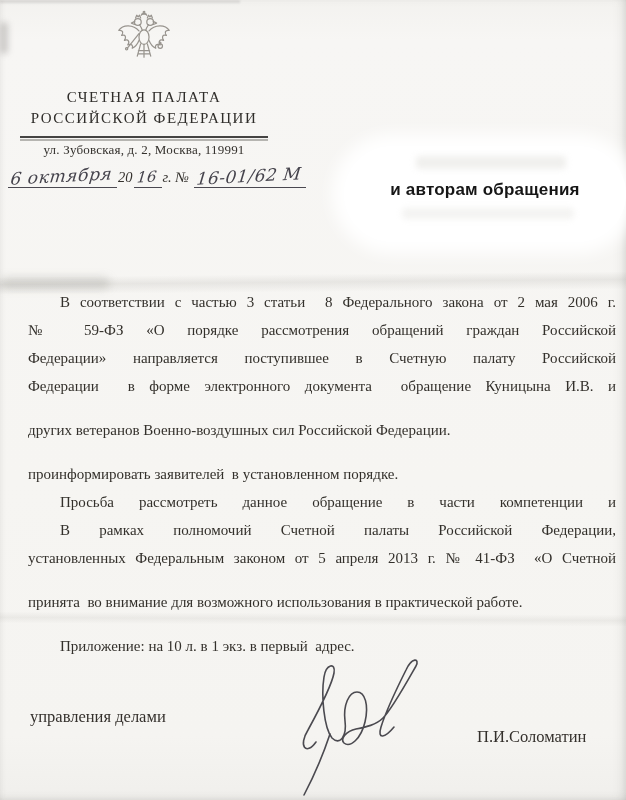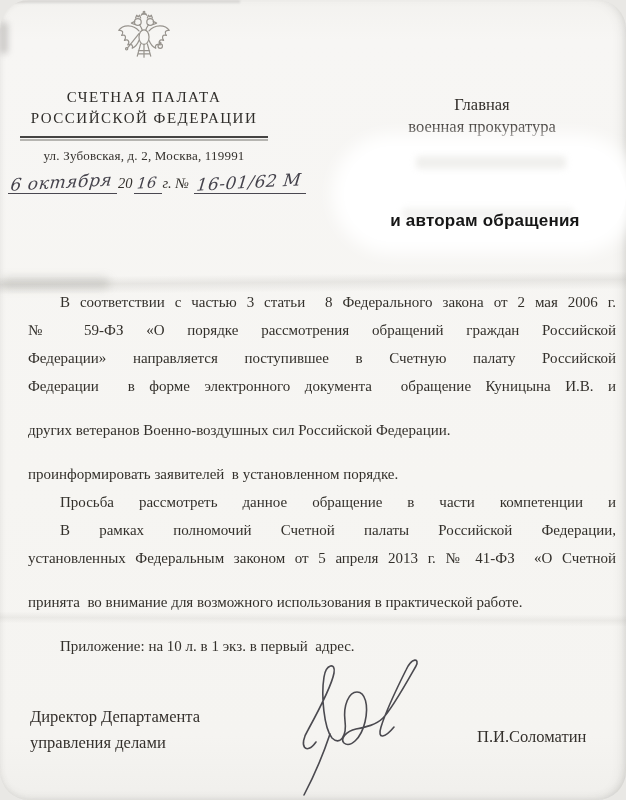--- a/index.html
+++ b/index.html
@@ -1,52 +1,51 @@
 <!DOCTYPE html>
 <html><head>
 <meta charset="utf-8">
 <style>
   html,body{margin:0;padding:0;background:#e9e8e5;}
   .page{
     position:relative;width:626px;height:800px;margin:0 auto;
     background:linear-gradient(180deg,#f3f2ef 0%,#f7f6f4 5%,#f6f5f2 60%,#f5f4f1 92%,#f0efec 100%);
     font-family:"Liberation Serif",serif;color:#34302c;overflow:hidden;
     box-shadow:inset -7px 0 14px -9px rgba(90,88,84,.35), inset 0 -5px 12px -7px rgba(90,88,84,.2), inset 4px 0 10px -8px rgba(90,88,84,.25);
-    border-radius:29px;
   }
   
   .streak-top{position:absolute;top:0;left:0;width:240px;height:3px;background:rgba(125,122,118,.20);filter:blur(1px);}
   .smudge-corner{position:absolute;top:22px;left:0;width:8px;height:32px;background:rgba(105,102,98,.30);filter:blur(3px);border-radius:4px;}
   .fold-top{position:absolute;top:274px;left:-5px;right:-5px;height:18px;transform:rotate(-.5deg);
     background:linear-gradient(180deg,rgba(135,132,126,0) 0%,rgba(135,132,126,.14) 45%,rgba(135,132,126,0) 100%);}
   .fold-top-smudge{position:absolute;top:277px;left:0;width:110px;height:12px;background:rgba(120,117,111,.22);filter:blur(4px);border-radius:6px;}
   .fold-bottom{position:absolute;top:613px;left:-5px;right:-5px;height:12px;transform:rotate(.3deg);
     background:linear-gradient(180deg,rgba(135,132,126,0) 0%,rgba(135,132,126,.10) 50%,rgba(135,132,126,0) 100%);}
   
   .lh{position:absolute;left:20px;top:10px;width:248px;text-align:center;}
   .eagle{display:block;margin:0 auto;}
   .org{font-size:15px;letter-spacing:1.5px;line-height:21px;color:#2f2d2a;}
   .org.first{margin-top:15px;}
   .rule{height:2px;background:#454443;box-shadow:0 3px 0 rgba(130,127,122,.55);margin-top:7px;}
-  .addr{margin-top:10px;font-size:13px;letter-spacing:.2px;color:#35322e;}
+  .addr{margin-top:4px;font-size:13px;letter-spacing:.2px;color:#35322e;}
   .dateline{margin:7px 0 0 -12px;text-align:left;white-space:nowrap;font-size:14.5px;color:#35322e;}
   .fld{display:inline-block;border-bottom:1.5px solid #4a4850;padding:0 5px 0 3px;line-height:20px;}
   .hw{display:inline-block;font-family:"DejaVu Serif",serif;font-style:italic;font-size:17px;color:#45434c;
       transform:skewX(-9deg) rotate(-3deg);letter-spacing:.5px;}
   .hw.small{font-size:15px;}
   .prt{display:inline-block;margin:4px 1px;font-style:italic;}
   
   .recip{position:absolute;left:350px;top:94px;width:264px;text-align:center;font-size:16.5px;line-height:22px;color:#34302c;}
   .blob{position:absolute;left:344px;top:146px;width:282px;height:96px;background:#ffffff;border-radius:48px;
         box-shadow:0 0 16px 12px rgba(255,255,255,.95);}
   .ghost{position:absolute;background:#d9d8d2;opacity:.40;filter:blur(3px);border-radius:4px;}
   .ghost.g1{left:72px;top:10px;width:150px;height:13px;}
   .ghost.g2{left:58px;top:62px;width:172px;height:11px;opacity:.30;}
   .overlay{position:absolute;left:0;top:34px;width:100%;text-align:center;
-           font-family:"Liberation Sans",sans-serif;font-weight:bold;font-size:17px;color:#161616;letter-spacing:.2px;margin-top:31px;}
+           font-family:"Liberation Sans",sans-serif;font-weight:bold;font-size:17px;color:#161616;letter-spacing:.2px;}
   
   .body{position:absolute;left:28px;top:288px;width:588px;font-size:15px;line-height:28px;color:#33302b;}
   .bline{height:28px;text-align:justify;text-align-last:justify;overflow:hidden;white-space:nowrap;}
   .bline.end{text-align-last:left;margin-top:16px;}
   .bline.ind{text-indent:32px;}
   
   .sig-title{position:absolute;left:30px;top:704px;font-size:16.5px;line-height:26px;color:#34302c;}
   .sig-name{position:absolute;left:477px;top:727px;font-size:16.5px;color:#34302c;text-align:right;}
   .signature{position:absolute;left:286px;top:646px;}
 </style>
@@ -86,24 +85,20 @@
     <div class="org first">СЧЕТНАЯ ПАЛАТА</div>
     <div class="org">РОССИЙСКОЙ ФЕДЕРАЦИИ</div>
     <div class="rule"></div>
     <div class="addr">ул. Зубовская, д. 2, Москва, 119991</div>
     <div class="dateline">
       <span class="fld"><span class="hw">6 октября</span></span><span class="prt">20</span><span class="fld"><span class="hw small">16</span></span><span class="prt">г. №</span>
       <span class="fld"><span class="hw">16-01/62 М</span></span>
     </div>
   </div>
 
-  <div class="recip">
-    <div>Главная</div>
-    <div>военная прокуратура</div>
-  </div>
 
   <div class="blob">
     <div class="ghost g1"></div>
     <div class="ghost g2"></div>
     <div class="overlay">и авторам обращения</div>
   </div>
 
   <div class="body">
     <div class="bline ind">В соответствии с частью 3 статьи &nbsp;8 Федерального закона от 2 мая 2006 г.</div>
     <div class="bline">№ 59-ФЗ «О порядке рассмотрения обращений граждан Российской</div>
@@ -112,21 +107,20 @@
     <div class="bline end">других ветеранов Военно-воздушных сил Российской Федерации.</div>
     <div class="bline end">проинформировать заявителей &nbsp;в установленном порядке.</div>
     <div class="bline ind">Просьба рассмотреть данное обращение в части компетенции и</div>
     <div class="bline ind">В рамках полномочий Счетной палаты Российской Федерации,</div>
     <div class="bline">установленных Федеральным законом от 5 апреля 2013 г. № 41-ФЗ &nbsp;«О Счетной</div>
     <div class="bline end">принята &nbsp;во внимание для возможного использования в практической работе.</div>
     <div class="bline ind end">Приложение: на 10 л. в 1 экз. в первый &nbsp;адрес.</div>
   </div>
 
   <div class="sig-title">
-    <div>Директор Департамента</div>
     <div>управления делами</div>
   </div>
 
   <svg class="signature" width="152" height="152" viewBox="0 0 152 152" fill="none" stroke="#4b4a50" stroke-width="1.6" stroke-linecap="round">
     <path d="M30,96 C20,110 12,100 22,84 C34,62 46,38 48,27 C50,16 40,18 38,31 C35,50 38,82 46,92 C54,100 61,90 59,75 C57,59 63,46 71,46 C79,46 83,59 79,76 C75,93 64,102 58,97 C54,93 60,85 70,83 C80,81 90,79 97,72 C106,63 122,34 130,20 C134,12 126,11 120,24 C111,42 99,68 95,81 C91,94 99,92 108,81"></path>
     <path d="M44,88 C38,106 28,130 18,149"></path>
   </svg>
 
   <div class="sig-name">П.И.Соломатин</div>
 

